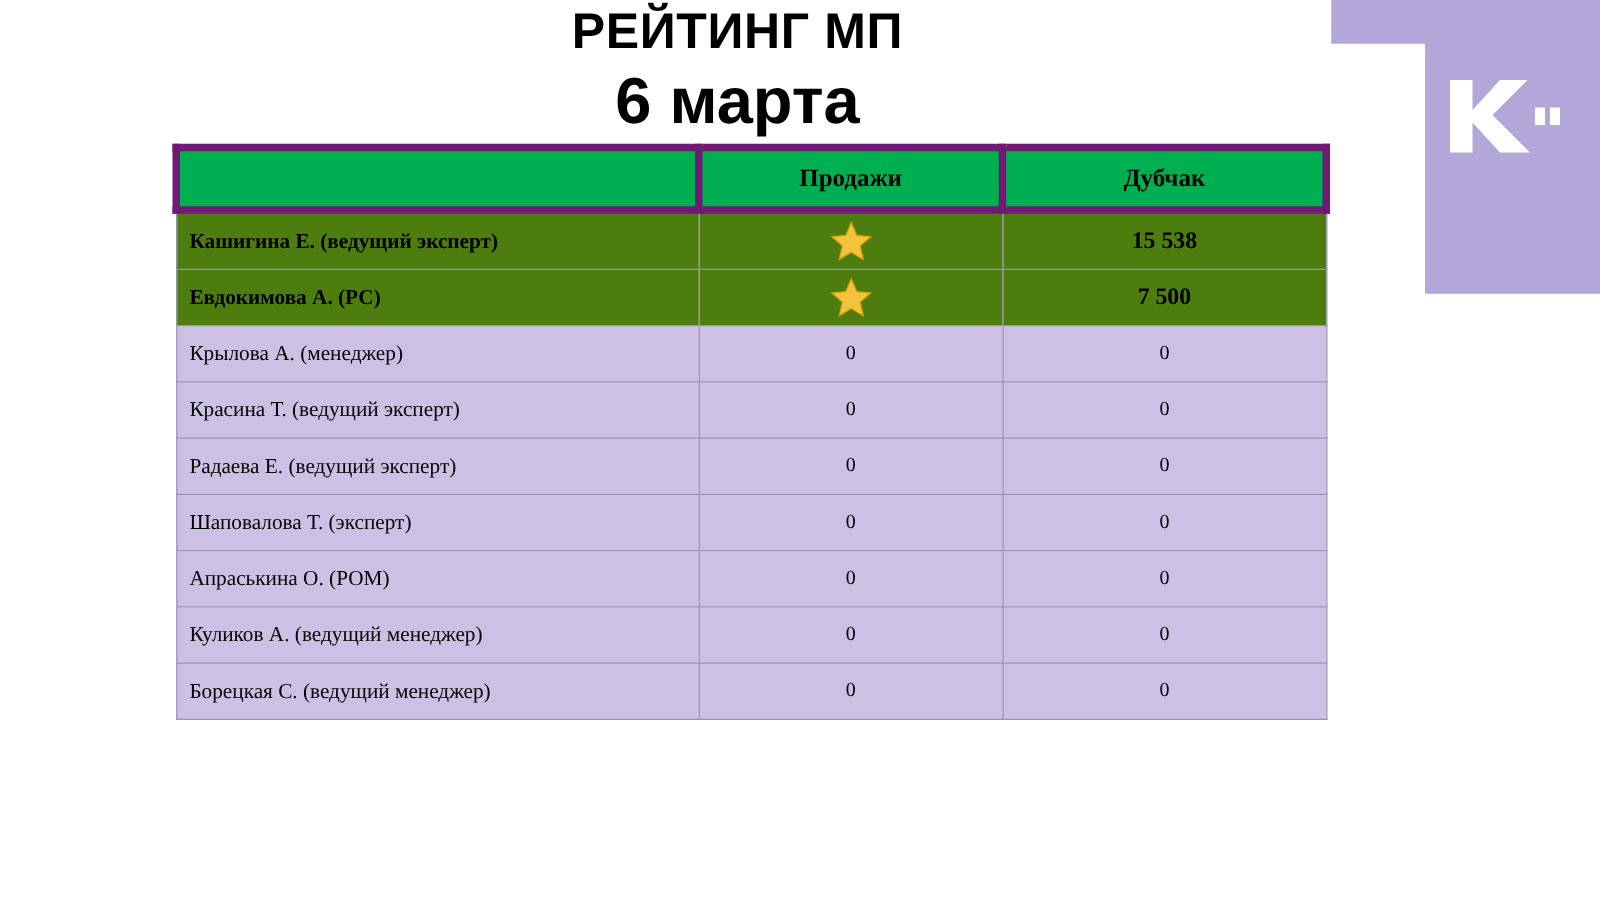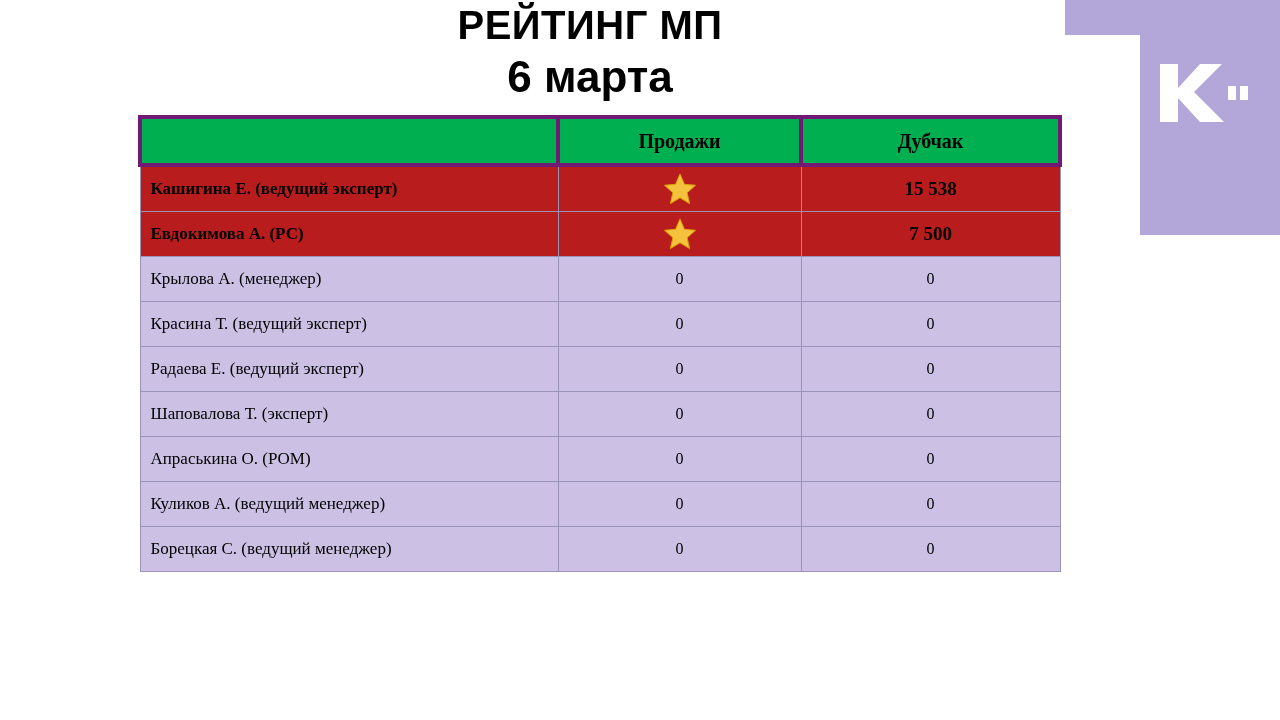--- a/index.html
+++ b/index.html
@@ -51,21 +51,21 @@
     font-family: "Liberation Sans", sans-serif;
   }
   .title-line1 {
     font-size: 40px;
     font-weight: bold;
     color: #000000;
     letter-spacing: 0.5px;
     line-height: 1.15;
   }
   .title-line2 {
-    font-size: 44px;
+    font-size: 52px;
     font-weight: bold;
     color: #000000;
     line-height: 1.3;
   }
 
   
   .table-wrap {
     position: absolute;
     top: 115px;
     left: 138px;
@@ -80,21 +80,21 @@
   table.rating col.c-sales { width: 243px; }
   table.rating col.c-sum { width: 259px; }
 
   table.rating th {
     background: #00b050;
     color: #000000;
     font-family: "Liberation Serif", serif;
     font-weight: bold;
     font-size: 20px;
     height: 42px;
-    border: 4px solid #701a75;
+    border: 6px solid #701a75;
     text-align: center;
   }
   table.rating th.blank {
     background: #00b050;
   }
   table.rating td {
     border: 1px solid #9a93b8;
     height: 44px;
     font-size: 17px;
     color: #000000;
@@ -102,21 +102,21 @@
     vertical-align: middle;
   }
   table.rating td.name {
     text-align: left;
     font-weight: bold;
   }
   table.rating td.num {
     text-align: center;
   }
   tr.top td {
-    background: #b91c1c;
+    background: #4d7c0f;
   }
   tr.top td.num {
     font-weight: bold;
     font-size: 19px;
   }
   tr.zero td {
     background: #ccc0e4;
   }
   tr.zero td.name {
     font-weight: normal;

